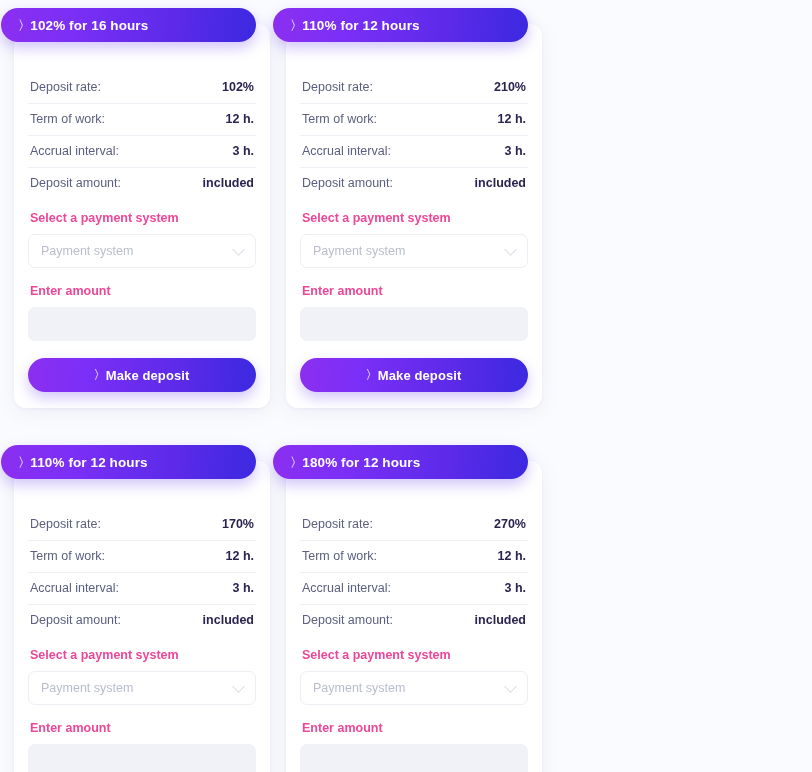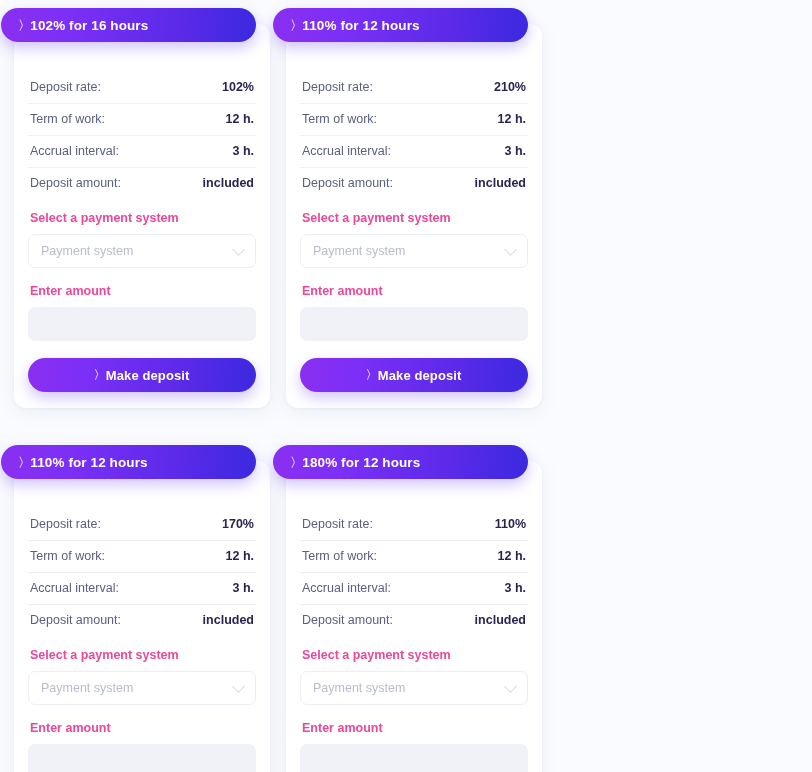--- a/index.html
+++ b/index.html
@@ -335,21 +335,21 @@
   <div class="plan-card">
 
     <div class="plan-badge">
       <span class="badge-chevron">〉</span>
       <span class="plan-badge-title">180% for 12 hours</span>
     </div>
 
     <div class="spec-list">
       <div class="spec-row">
         <span class="spec-label">Deposit rate:</span>
-        <span class="spec-value">110%</span>
+        <span class="spec-value">270%</span>
       </div>
       <div class="spec-row">
         <span class="spec-label">Term of work:</span>
         <span class="spec-value">12 h.</span>
       </div>
       <div class="spec-row">
         <span class="spec-label">Accrual interval:</span>
         <span class="spec-value">3 h.</span>
       </div>
       <div class="spec-row">

